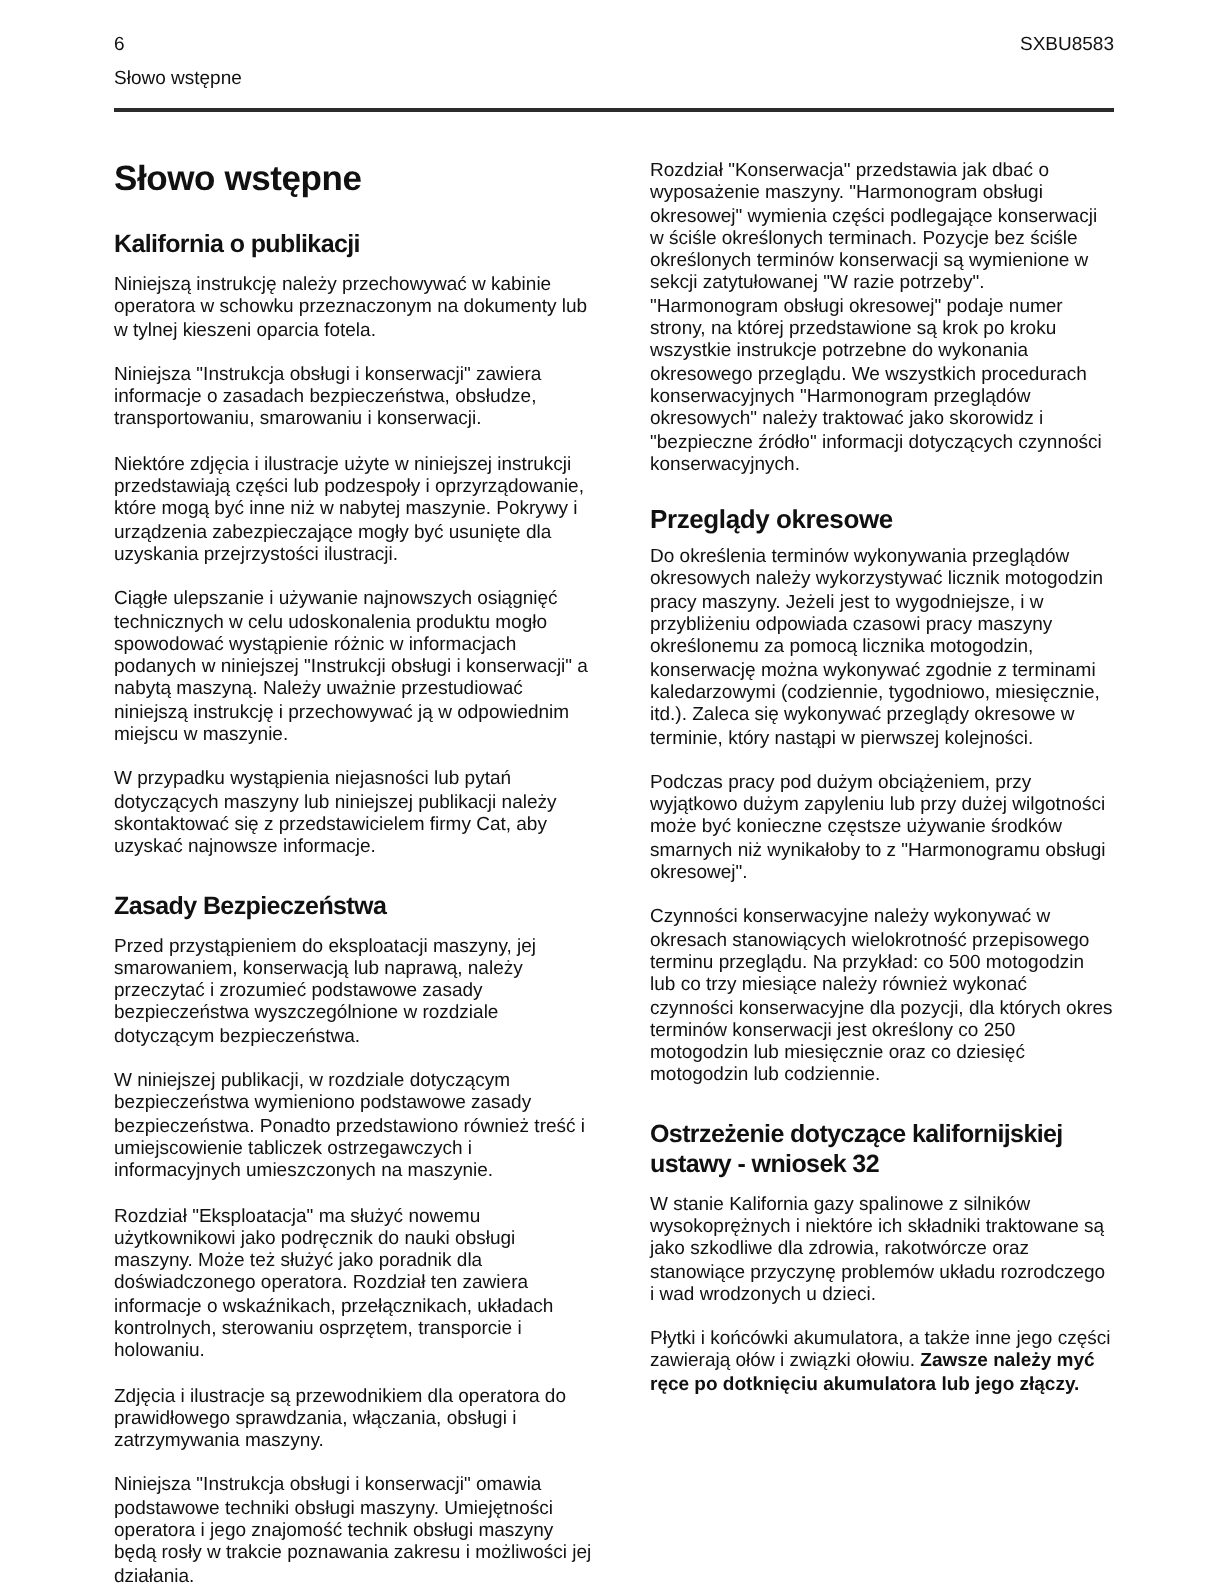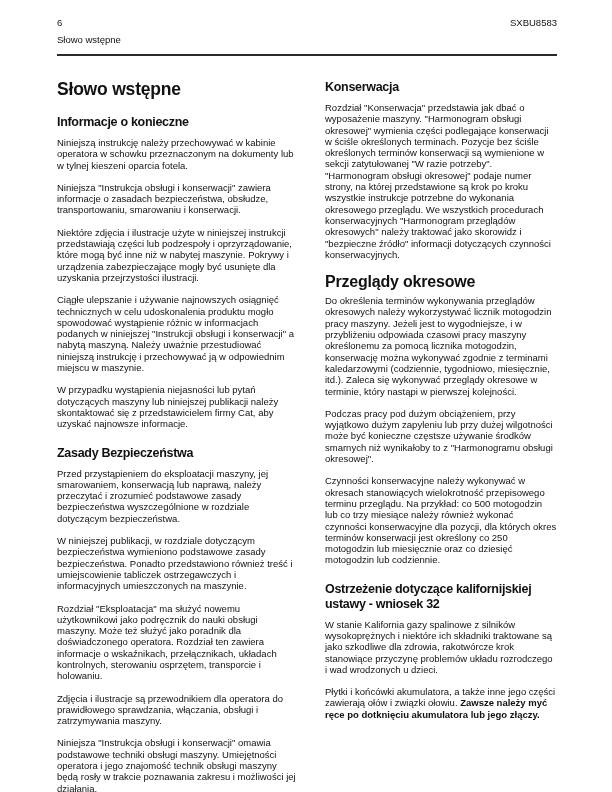--- a/index.html
+++ b/index.html
@@ -56,21 +56,21 @@
     letter-spacing: -0.2px;
   }
   h2 {
     font-size: 12.5px;
     line-height: 15px;
     font-weight: bold;
     margin: 16px 0 7px 0;
     letter-spacing: -0.3px;
   }
   h3 {
-    font-size: 16px;
+    font-size: 13px;
     line-height: 13px;
     font-weight: bold;
     margin: 15px 0 7px 0;
     letter-spacing: -0.2px;
   }
   p {
     font-size: 9.5px;
     line-height: 11.3px;
     margin: 0 0 11px 0;
   }
@@ -86,44 +86,43 @@
     <span>SXBU8583</span>
   </div>
   <div class="hdr-chapter">Słowo wstępne</div>
   <div class="hdr-rule"></div>
 
   <div class="cols">
 
     <div class="col col-left">
       <h1 class="title">Słowo wstępne</h1>
 
-      <h2>Informacje o konieczne</h2>
+      <h2>Kalifornia o publikacji</h2>
       <p>Niniejszą instrukcję należy przechowywać w kabinie operatora w schowku przeznaczonym na dokumenty lub w tylnej kieszeni oparcia fotela.</p>
       <p>Niniejsza "Instrukcja obsługi i konserwacji" zawiera informacje o zasadach bezpieczeństwa, obsłudze, transportowaniu, smarowaniu i konserwacji.</p>
       <p>Niektóre zdjęcia i ilustracje użyte w niniejszej instrukcji przedstawiają części lub podzespoły i oprzyrządowanie, które mogą być inne niż w nabytej maszynie. Pokrywy i urządzenia zabezpieczające mogły być usunięte dla uzyskania przejrzystości ilustracji.</p>
       <p>Ciągłe ulepszanie i używanie najnowszych osiągnięć technicznych w celu udoskonalenia produktu mogło spowodować wystąpienie różnic w informacjach podanych w niniejszej "Instrukcji obsługi i konserwacji" a nabytą maszyną. Należy uważnie przestudiować niniejszą instrukcję i przechowywać ją w odpowiednim miejscu w maszynie.</p>
       <p>W przypadku wystąpienia niejasności lub pytań dotyczących maszyny lub niniejszej publikacji należy skontaktować się z przedstawicielem firmy Cat, aby uzyskać najnowsze informacje.</p>
 
       <h2>Zasady Bezpieczeństwa</h2>
       <p>Przed przystąpieniem do eksploatacji maszyny, jej smarowaniem, konserwacją lub naprawą, należy przeczytać i zrozumieć podstawowe zasady bezpieczeństwa wyszczególnione w rozdziale dotyczącym bezpieczeństwa.</p>
       <p>W niniejszej publikacji, w rozdziale dotyczącym bezpieczeństwa wymieniono podstawowe zasady bezpieczeństwa. Ponadto przedstawiono również treść i umiejscowienie tabliczek ostrzegawczych i informacyjnych umieszczonych na maszynie.</p>
 
       <p>Rozdział "Eksploatacja" ma służyć nowemu użytkownikowi jako podręcznik do nauki obsługi maszyny. Może też służyć jako poradnik dla doświadczonego operatora. Rozdział ten zawiera informacje o wskaźnikach, przełącznikach, układach kontrolnych, sterowaniu osprzętem, transporcie i holowaniu.</p>
       <p>Zdjęcia i ilustracje są przewodnikiem dla operatora do prawidłowego sprawdzania, włączania, obsługi i zatrzymywania maszyny.</p>
       <p>Niniejsza "Instrukcja obsługi i konserwacji" omawia podstawowe techniki obsługi maszyny. Umiejętności operatora i jego znajomość technik obsługi maszyny będą rosły w trakcie poznawania zakresu i możliwości jej działania.</p>
     </div>
 
     <div class="col col-right">
-      <h2>Konserwacja</h2>
       <p>Rozdział "Konserwacja" przedstawia jak dbać o wyposażenie maszyny. "Harmonogram obsługi okresowej" wymienia części podlegające konserwacji w ściśle określonych terminach. Pozycje bez ściśle określonych terminów konserwacji są wymienione w sekcji zatytułowanej "W razie potrzeby". "Harmonogram obsługi okresowej" podaje numer strony, na której przedstawione są krok po kroku wszystkie instrukcje potrzebne do wykonania okresowego przeglądu. We wszystkich procedurach konserwacyjnych "Harmonogram przeglądów okresowych" należy traktować jako skorowidz i "bezpieczne źródło" informacji dotyczących czynności konserwacyjnych.</p>
 
       <h3>Przeglądy okresowe</h3>
       <p>Do określenia terminów wykonywania przeglądów okresowych należy wykorzystywać licznik motogodzin pracy maszyny. Jeżeli jest to wygodniejsze, i w przybliżeniu odpowiada czasowi pracy maszyny określonemu za pomocą licznika motogodzin, konserwację można wykonywać zgodnie z terminami kaledarzowymi (codziennie, tygodniowo, miesięcznie, itd.). Zaleca się wykonywać przeglądy okresowe w terminie, który nastąpi w pierwszej kolejności.</p>
       <p>Podczas pracy pod dużym obciążeniem, przy wyjątkowo dużym zapyleniu lub przy dużej wilgotności może być konieczne częstsze używanie środków smarnych niż wynikałoby to z "Harmonogramu obsługi okresowej".</p>
       <p>Czynności konserwacyjne należy wykonywać w okresach stanowiących wielokrotność przepisowego terminu przeglądu. Na przykład: co 500 motogodzin lub co trzy miesiące należy również wykonać czynności konserwacyjne dla pozycji, dla których okres terminów konserwacji jest określony co 250 motogodzin lub miesięcznie oraz co dziesięć motogodzin lub codziennie.</p>
 
       <h2>Ostrzeżenie dotyczące kalifornijskiej ustawy - wniosek 32</h2>
-      <p>W stanie Kalifornia gazy spalinowe z silników wysokoprężnych i niektóre ich składniki traktowane są jako szkodliwe dla zdrowia, rakotwórcze krok stanowiące przyczynę problemów układu rozrodczego i wad wrodzonych u dzieci.</p>
+      <p>W stanie Kalifornia gazy spalinowe z silników wysokoprężnych i niektóre ich składniki traktowane są jako szkodliwe dla zdrowia, rakotwórcze oraz stanowiące przyczynę problemów układu rozrodczego i wad wrodzonych u dzieci.</p>
       <p><span>Płytki i końcówki akumulatora, a także inne jego części zawierają ołów i związki ołowiu. </span><span class="b">Zawsze należy myć ręce po dotknięciu akumulatora lub jego złączy.</span></p>
     </div>
 
   </div>
 </div>
 
 </body></html>

